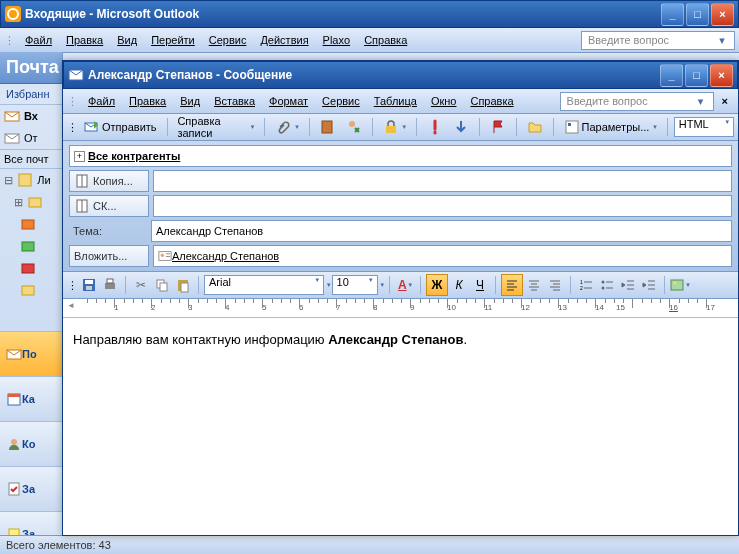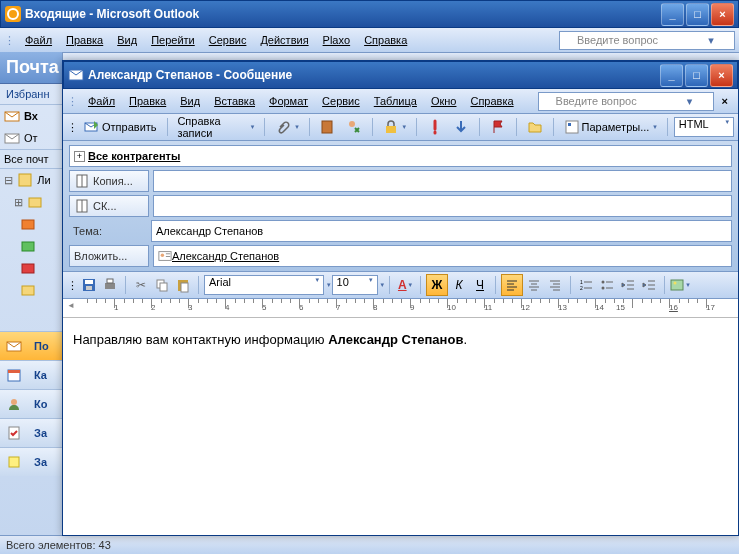--- a/index.html
+++ b/index.html
@@ -6,33 +6,33 @@
 .titlebar{height:26px;background:linear-gradient(#3b78c4,#1e4f9e);display:flex;align-items:center;padding:0 4px;color:#fff;border:1px solid #0a3a84}
 .titlebar .icon{width:16px;height:16px;margin-right:4px;flex:none}
 .titlebar .title{flex:1;font-weight:bold;font-size:12px;white-space:nowrap;overflow:hidden}
 .wbtn{width:21px;height:21px;margin-left:2px;border:1px solid #fff5;border-radius:3px;display:flex;align-items:center;justify-content:center;background:linear-gradient(#6fa8e8,#2e66b8);color:#fff;font-weight:bold;font-family:Arial;font-size:11px}
 .wbtn.close{background:linear-gradient(#f08060,#c73418)}
 .menubar{height:24px;background:linear-gradient(#e3ecfa,#bcd2f0);border-bottom:1px solid #7a9ac8;display:flex;align-items:center;padding:0 4px;gap:2px}
 .menubar .drag{color:#6a8bc0;margin-right:2px}
 .menubar .mi{padding:3px 6px;cursor:default}
 .menubar .mi u{text-decoration:underline}
 .menubar .flex{flex:1}
-.qbox{width:140px;height:17px;border:1px solid #7a9ac8;background:#fff;display:flex;align-items:center;padding:0 17px;font-size:11px;color:#888}
+.qbox{width:140px;height:17px;border:1px solid #7a9ac8;background:#fff;display:flex;align-items:center;padding:0 6px;font-size:11px;color:#888}
 .qbox .dd{width:12px;text-align:center;color:#4b6ea8}
 .toolbar{height:26px;background:linear-gradient(#e3ecfa,#bcd2f0);border-bottom:1px solid #7a9ac8;display:flex;align-items:center;padding:0 4px;gap:2px}
 .tbtn{padding:2px 4px;display:flex;align-items:center;gap:2px;cursor:default}
 .sep{width:1px;height:18px;background:#99b3d6;margin:0 4px}
 .tic{width:16px;height:16px;display:inline-block}
 .dd-arr{font-size:7px;color:#4b6ea8;margin-left:2px}
 .parent-left{position:absolute;left:0;top:52px;width:62px;bottom:18px;background:linear-gradient(#dce7f7,#c4d6ef);border-right:1px solid #7a9ac8;overflow:hidden}
 .parent-left .hdr{background:linear-gradient(#8db2e3,#6591cf);color:#fff;font-weight:bold;font-size:18px;padding:5px 6px;border-bottom:1px solid #4b6ea8}
 .parent-left .sub{padding:4px 6px;color:#15428b;font-size:11px;border-bottom:1px solid #a8bfde}
 .parent-left .item{padding:3px 4px;display:flex;align-items:center;gap:4px;overflow:hidden;white-space:nowrap}
 .parent-left .folderband{background:#d6e3f4;padding:3px 4px;border-top:1px solid #a8bfde;border-bottom:1px solid #a8bfde}
-.parent-left .navbtn{height:28px;border-top:1px solid #a8bfde;background:linear-gradient(#e8f0fb,#c9daf0);display:flex;align-items:center;padding:0 6px;gap:12px;font-weight:bold;color:#15428b}
+.parent-left .navbtn{height:28px;border-top:1px solid #a8bfde;background:linear-gradient(#e8f0fb,#c9daf0);display:flex;align-items:center;padding:8px 6px;gap:0;font-weight:bold;color:#15428b}
 .statusbar{position:absolute;left:0;right:0;bottom:0;height:18px;background:linear-gradient(#dfe8f6,#bcd2f0);border-top:1px solid #7a9ac8;display:flex;align-items:center;padding:0 6px;font-size:11px;color:#333}
 .compose{position:absolute;left:62px;top:60px;width:675px;height:474px;border:1px solid #0a3a84;background:#fff;box-shadow:0 0 8px rgba(0,0,0,.3);display:flex;flex-direction:column}
 .cband{background:linear-gradient(#c9daf0,#a9c4e6)}
 .fields{padding:4px 6px;display:flex;flex-direction:column;gap:3px}
 .frow{display:flex;align-items:center;gap:4px}
 .fbtn{width:70px;height:20px;border:1px solid #7a9ac8;background:linear-gradient(#f5f9fe,#dce7f7);display:flex;align-items:center;padding:0 4px;gap:3px;font-size:11px;color:#333}
 .flbl{width:70px;padding:0 4px;font-size:11px;color:#333}
 .fin{flex:1;height:20px;border:1px solid #7a9ac8;background:#fff;display:flex;align-items:center;padding:0 4px;font-size:11px}
 .fmt-toolbar{height:26px;background:linear-gradient(#e3ecfa,#bcd2f0);border-top:1px solid #7a9ac8;border-bottom:1px solid #7a9ac8;display:flex;align-items:center;padding:0 4px;gap:1px}
 .fontbox{width:110px;height:18px;border:1px solid #7a9ac8;background:#fff;display:flex;align-items:flex-start;padding:0 4px;font-size:11px}

